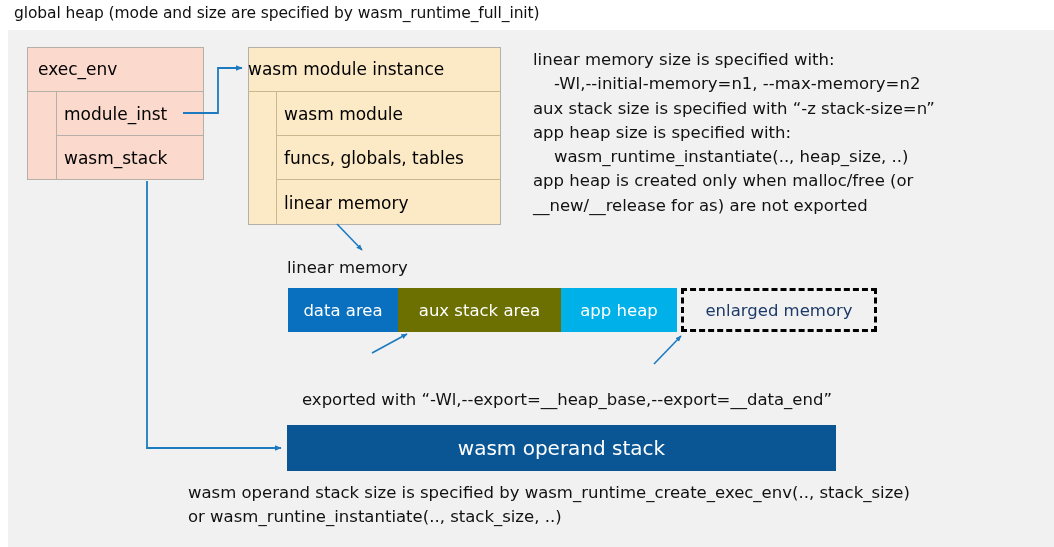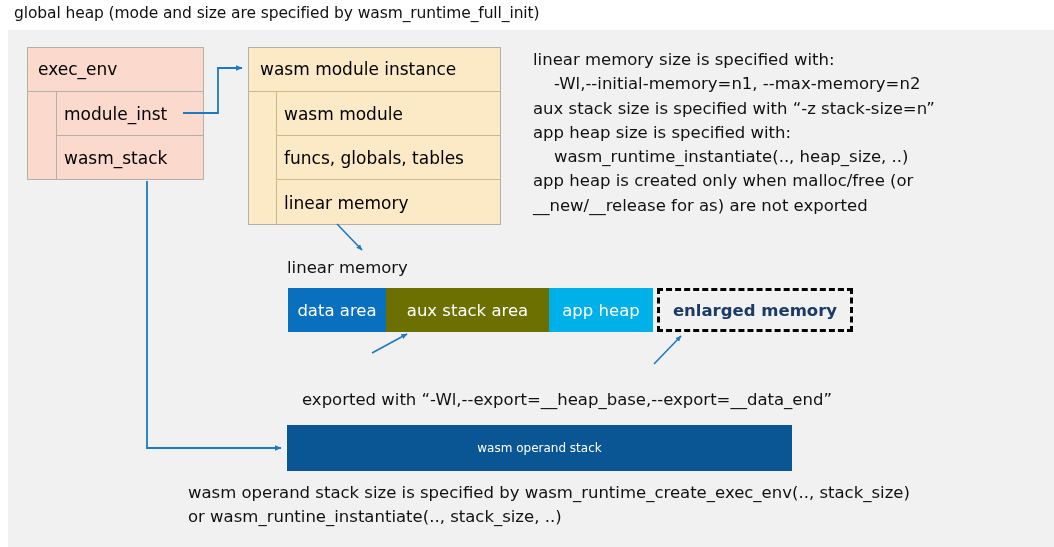--- a/index.html
+++ b/index.html
@@ -91,21 +91,21 @@
     background: #c9b88e;
   }
   #wmi-row-sep-1 {
     position: absolute; left: 276px; top: 135px; width: 225px; height: 1px;
     background: #c9b88e;
   }
   #wmi-row-sep-2 {
     position: absolute; left: 276px; top: 179px; width: 225px; height: 1px;
     background: #c9b88e;
   }
-  #wmi-title { left: 260px; top: 47px; width: 240px; height: 44px; }
+  #wmi-title { left: 248px; top: 47px; width: 240px; height: 44px; }
   #wasm-module-label { left: 284px; top: 92px; width: 215px; height: 43px; }
   #funcs-globals-label { left: 284px; top: 136px; width: 215px; height: 43px; }
   #linear-memory-row-label { left: 284px; top: 180px; width: 215px; height: 45px; }
 
   
   .desc-block {
     position: absolute;
     font-size: 16.5px;
     color: #111111;
     line-height: 24.3px;
@@ -137,45 +137,44 @@
     font-size: 16.5px;
     color: #ffffff;
     white-space: nowrap;
     box-sizing: border-box;
   }
   .mem-seg.dashed {
     border: 3px dashed #000000;
     background: #f1f1f1;
     color: #1b3a66;
     margin-left: 4px;
-    font-weight: bold;
   }
 
   
   .annot {
     position: absolute;
     font-size: 16.5px;
     color: #111111;
     white-space: nowrap;
   }
   #annot-data-end  { left: 318px; top: 359px; }
   #annot-heap-base { left: 598px; top: 365px; }
   #annot-exported  { left: 302px; top: 390px; }
 
   
   #operand-stack {
     position: absolute;
     left: 287px;
     top: 425px;
-    width: 505px;
+    width: 549px;
     height: 46px;
     display: flex;
     align-items: center;
     justify-content: center;
-    font-size: 12px;
+    font-size: 20px;
     color: #ffffff;
     white-space: nowrap;
   }
   #desc-bottom { left: 188px; top: 481px; }
 
   
   #arrows {
     position: absolute;
     left: 0; top: 0;
     width: 1054px;
@@ -213,23 +212,23 @@
   <div class="desc-block" id="desc-right">linear memory size is specified with:
     -Wl,--initial-memory=n1, --max-memory=n2
 aux stack size is specified with “-z stack-size=n”
 app heap size is specified with:
     wasm_runtime_instantiate(.., heap_size, ..)
 app heap is created only when malloc/free (or
 __new/__release for as) are not exported</div>
 
   <div id="linear-memory-caption">linear memory</div>
   <div id="memory-bar">
-      <div class="mem-seg" style="width: 98px; background: rgb(8, 112, 190); color: rgb(255, 255, 255);">data area</div>
+      <div class="mem-seg" style="width: 110px; background: rgb(8, 112, 190); color: rgb(255, 255, 255);">data area</div>
       <div class="mem-seg" style="width: 163px; background: rgb(107, 112, 0); color: rgb(255, 255, 255);">aux stack area</div>
-      <div class="mem-seg" style="width: 104px; background: rgb(0, 176, 232); color: rgb(255, 255, 255);">app heap</div>
+      <div class="mem-seg" style="width: 116px; background: rgb(0, 176, 232); color: rgb(255, 255, 255);">app heap</div>
       <div class="mem-seg dashed" style="width: 196px; color: rgb(27, 58, 102);">enlarged memory</div>
     </div>
 
   <div class="annot" id="annot-exported">exported with “-Wl,--export=__heap_base,--export=__data_end”</div>
 
   <div id="operand-stack" style="background: rgb(10, 86, 148);">wasm operand stack</div>
   <div class="desc-block" id="desc-bottom">wasm operand stack size is specified by wasm_runtime_create_exec_env(.., stack_size)
 or wasm_runtine_instantiate(.., stack_size, ..)</div>
 
   <svg id="arrows" viewBox="0 0 1054 547" xmlns="http://www.w3.org/2000/svg">

